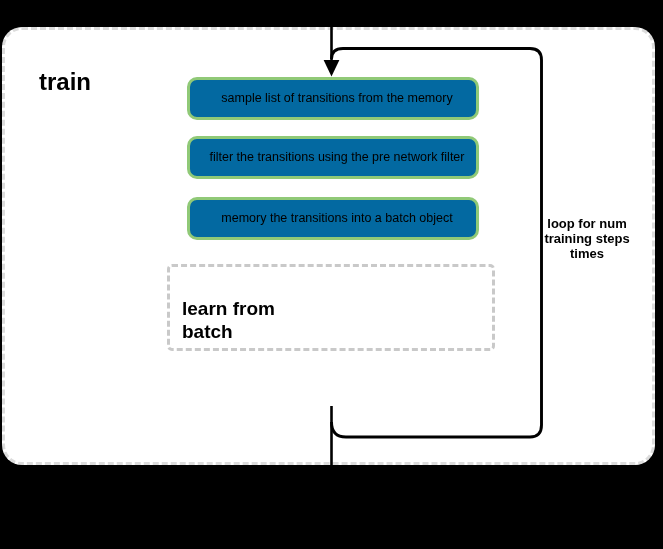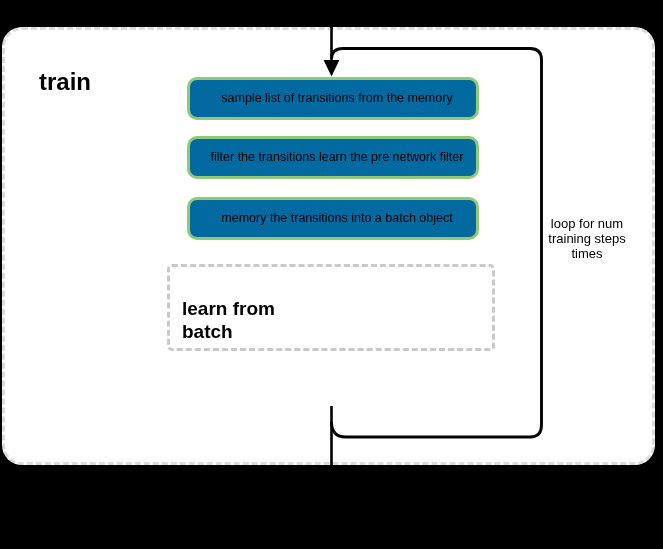--- a/index.html
+++ b/index.html
@@ -81,21 +81,21 @@
     line-height: 23px;
     white-space: pre-line;
   }
   .loop-label {
     position: absolute;
     left: 542px;
     top: 216px;
     width: 90px;
     text-align: center;
     font-size: 13px;
-    font-weight: normal;
+    font-weight: bold;
     line-height: 15px;
     white-space: pre-line;
   }
 </style>
 </head>
 <body>
 
 <div class="stage">
 
   <div class="train-container"></div>
@@ -111,21 +111,21 @@
     <line x1="331.5" y1="406" x2="331.5" y2="468" stroke="#000000" stroke-width="2.6"></line>
   </svg>
 
   <div class="train-label">train</div>
 
   <div class="step step-sample">
     <span>sample list of transitions from the memory</span>
   </div>
 
   <div class="step step-filter">
-    <span>filter the transitions learn the pre network filter</span>
+    <span>filter the transitions using the pre network filter</span>
   </div>
 
   <div class="step step-convert">
     <span>memory the transitions into a batch object</span>
   </div>
 
   <div class="learn-box">
     <span>learn from
 batch</span>
   </div>

